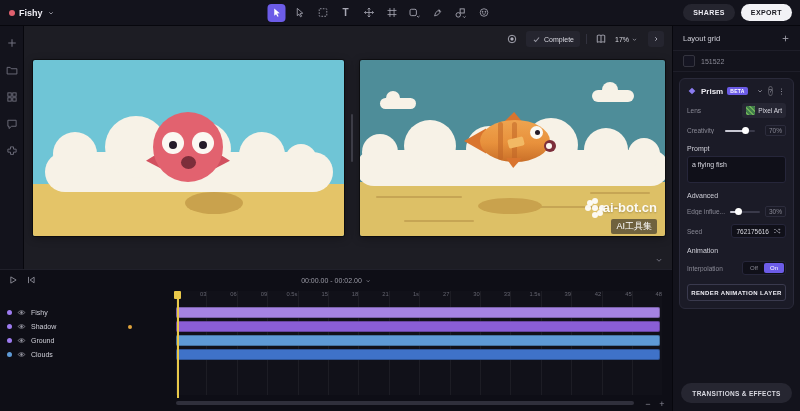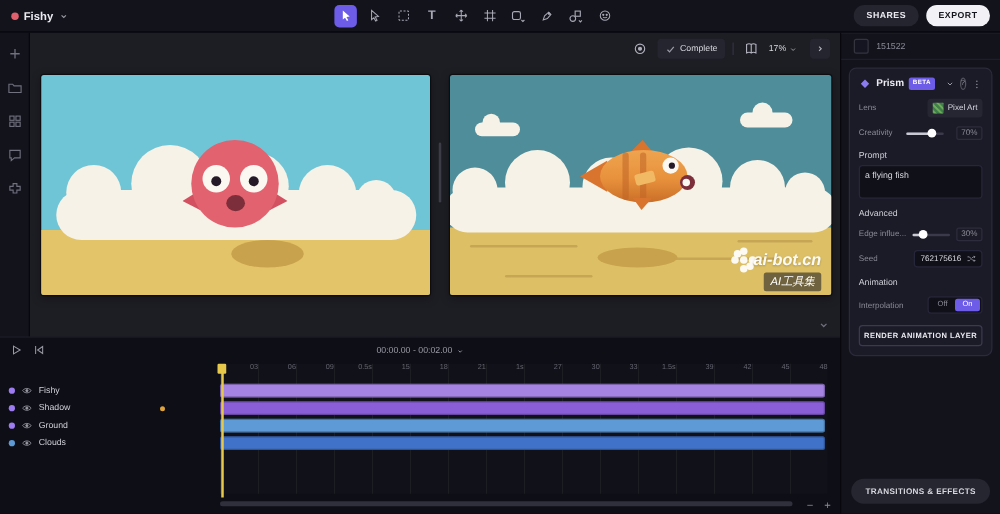--- a/index.html
+++ b/index.html
@@ -35,21 +35,21 @@
   .workspace{position:absolute;left:24px;top:26px;width:648px;height:243px;background:#1d1d24;}
   .controls{position:absolute;top:5px;right:34px;display:flex;align-items:center;gap:6px;z-index:5;}
   .icbtn{width:16px;height:16px;border-radius:3px;display:grid;place-items:center;color:#b0b0bc;}
   .complete-btn{display:flex;align-items:center;gap:3px;background:var(--btn);border-radius:3px;height:16px;padding:0 6px;font-size:7px;color:var(--text);}
   .vdiv{width:1px;height:10px;background:#32323e;}
   .zoom-ctl{display:flex;align-items:center;gap:2px;font-size:7px;color:var(--text);}
   .panel-toggle{position:absolute;top:5px;right:8px;width:16px;height:16px;background:var(--btn);border-radius:3px;display:grid;place-items:center;color:#b0b0bc;z-index:5;}
   .collapse-bottom{position:absolute;right:8px;bottom:4px;color:#70707e;}
   .frame-divider{position:absolute;left:327px;top:88px;width:2px;height:48px;background:#3c3c46;border-radius:1px;}
 
-  .frame{position:absolute;top:34px;height:176px;border-radius:2px;overflow:hidden;box-shadow:0 0 0 1px rgba(0,0,0,.45),0 2px 8px rgba(0,0,0,.35);font-style:italic;}
+  .frame{position:absolute;top:34px;height:176px;border-radius:2px;overflow:hidden;box-shadow:0 0 0 1px rgba(0,0,0,.45),0 2px 8px rgba(0,0,0,.35);}
   .frame.left{left:9px;width:311px;background:#6fc5d6;}
   .frame.right{left:336px;width:305px;background:#4e8d99;}
   .art{position:absolute;}
   .sand{left:0;right:0;bottom:0;background:#e4c468;}
   .frame.right .sand{background:#ddc066;}
   .puff,.cloudbase{background:#f7f2e7;position:absolute;}
   .puff{border-radius:50%;}
   .cloudbase{border-radius:20px;}
   .mount{position:absolute;clip-path:polygon(50% 0,0 100%,100% 100%);}
   .sandline{position:absolute;height:2px;border-radius:1px;background:#c6a554;}
@@ -89,21 +89,21 @@
 
   
   .rightpanel{position:absolute;left:672px;top:26px;width:128px;bottom:0;background:var(--panel);border-left:1px solid #07070d;z-index:25;}
   .rp-row{display:flex;align-items:center;justify-content:space-between;padding:0 10px;height:24px;}
   .rp-label{font-size:7.5px;color:#cfcfd8;}
   .rp-divider{height:1px;background:#1e1e29;}
   .swatch-row{display:flex;align-items:center;gap:6px;padding:0 10px;height:20px;}
   .swatch{width:12px;height:12px;border-radius:2px;background:#151522;border:1px solid #34343f;}
   .swatch-val{font-size:7px;color:var(--muted);}
   .prism-card{margin:6px;background:var(--card);border:1px solid #2a2a3a;border-radius:6px;padding:7px;}
-  .prism-head{display:flex;gap:4px;}
+  .prism-head{display:flex;align-items:center;gap:4px;}
   .prism-title{font-size:8px;font-weight:bold;color:var(--white);}
   .beta{background:var(--accent);color:#fff;font-size:5px;font-weight:bold;padding:1px 3px;border-radius:2px;letter-spacing:.3px;}
   .prism-head .spacer{flex:1;}
   .help-circ{width:10px;height:10px;border:1px solid #55555f;border-radius:50%;font-size:6px;color:#9a9aa5;display:grid;place-items:center;}
   .pr-row{display:flex;align-items:center;justify-content:space-between;margin-top:7px;}
   .pr-label{font-size:6.5px;color:var(--muted);white-space:nowrap;overflow:hidden;max-width:42px;}
   .dropdown{display:flex;align-items:center;gap:3px;background:#262633;border-radius:3px;height:15px;padding:0 4px;font-size:6.5px;color:var(--text);}
   .thumb{width:9px;height:9px;border-radius:1px;background:linear-gradient(45deg,#3f7d4a 25%,#6fae58 25% 50%,#3f7d4a 50% 75%,#6fae58 75%);background-size:5px 5px;}
   .slider{width:30px;height:2px;background:#3a3a4a;border-radius:1px;position:relative;}
   .slider-fill{position:absolute;left:0;top:0;height:100%;background:#c9c9d4;border-radius:1px;}
@@ -351,20 +351,28 @@
 
   <div class="frame-divider"></div>
   <span class="collapse-bottom ic">
       <svg width="10" height="10" viewBox="0 0 16 16" fill="none" stroke="currentColor" stroke-width="1.6">
         <path d="M4.5 6.5L8 10l3.5-3.5"></path>
       </svg>
     </span>
 </div>
 
 <div class="rightpanel">
+  <div class="rp-row">
+    <span class="rp-label">Layout grid</span>
+    <span class="ic">
+        <svg width="9" height="9" viewBox="0 0 16 16" fill="none" stroke="currentColor" stroke-width="1.6">
+          <path d="M8 3v10M3 8h10"></path>
+        </svg>
+      </span>
+  </div>
   <div class="rp-divider"></div>
   <div class="swatch-row">
     <span class="swatch"></span>
     <span class="swatch-val">151522</span>
   </div>
   <div class="rp-divider"></div>
 
   <div class="prism-card">
     <div class="prism-head">
       <span class="ic">

